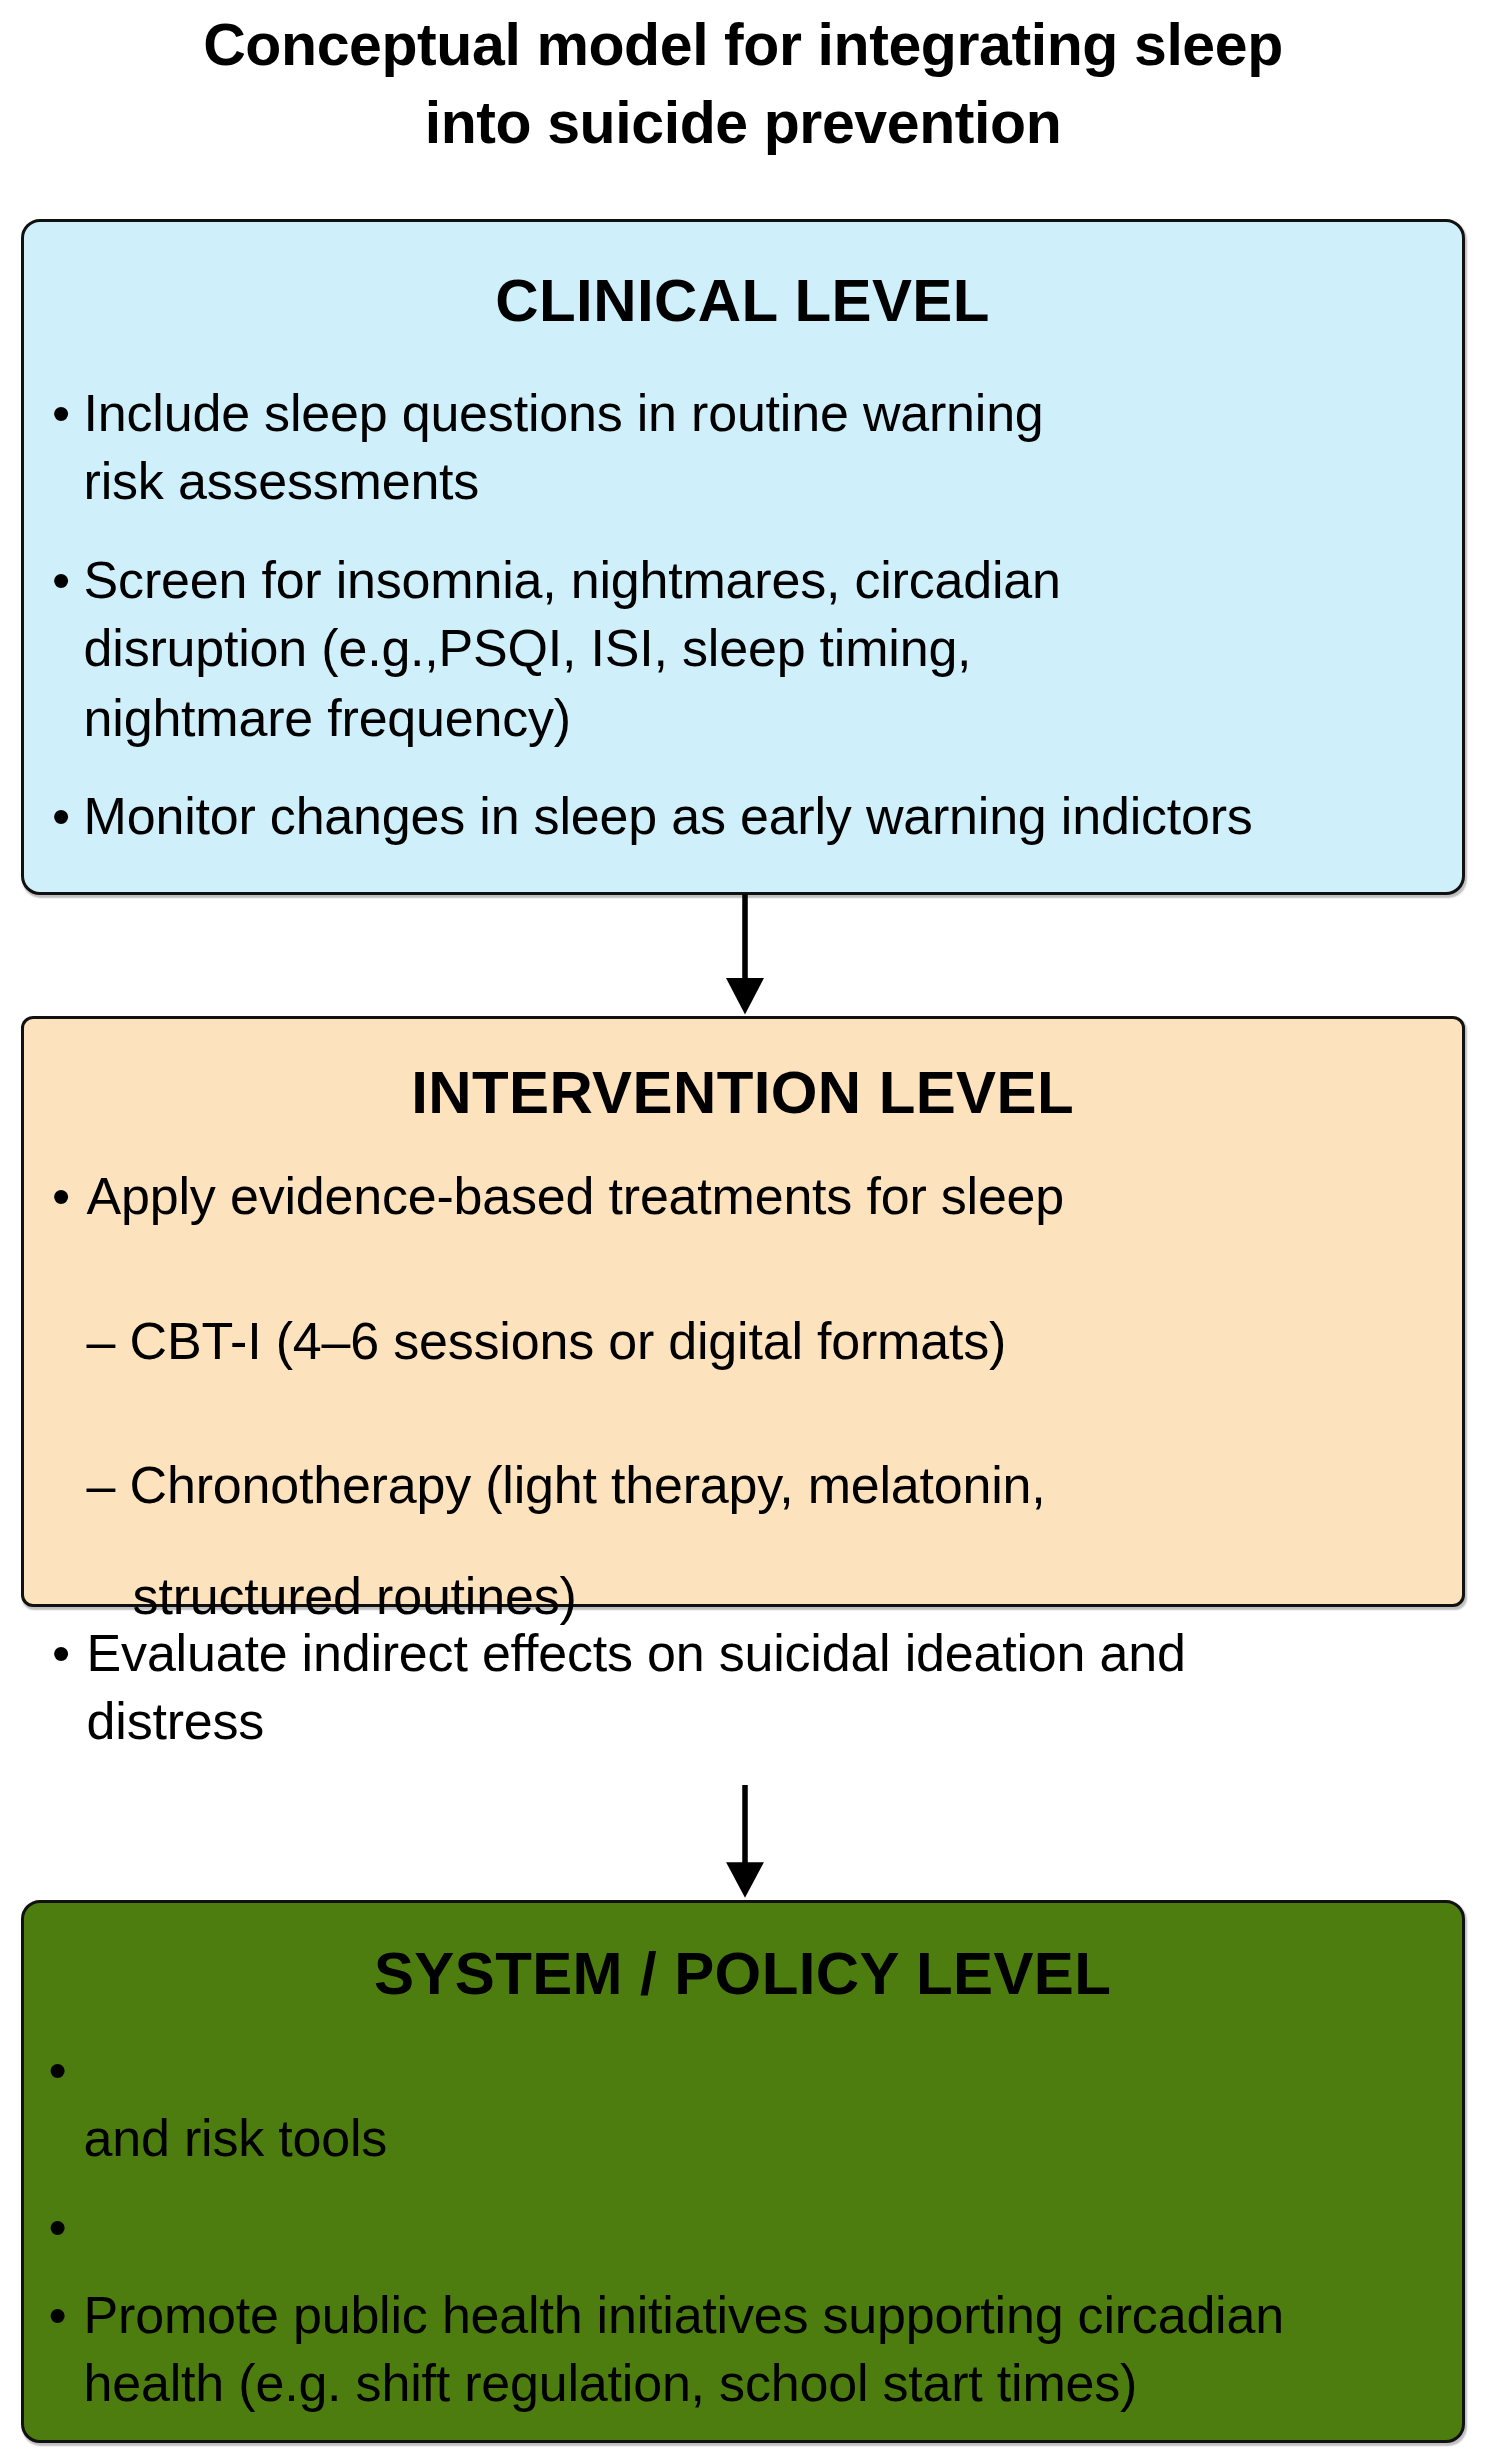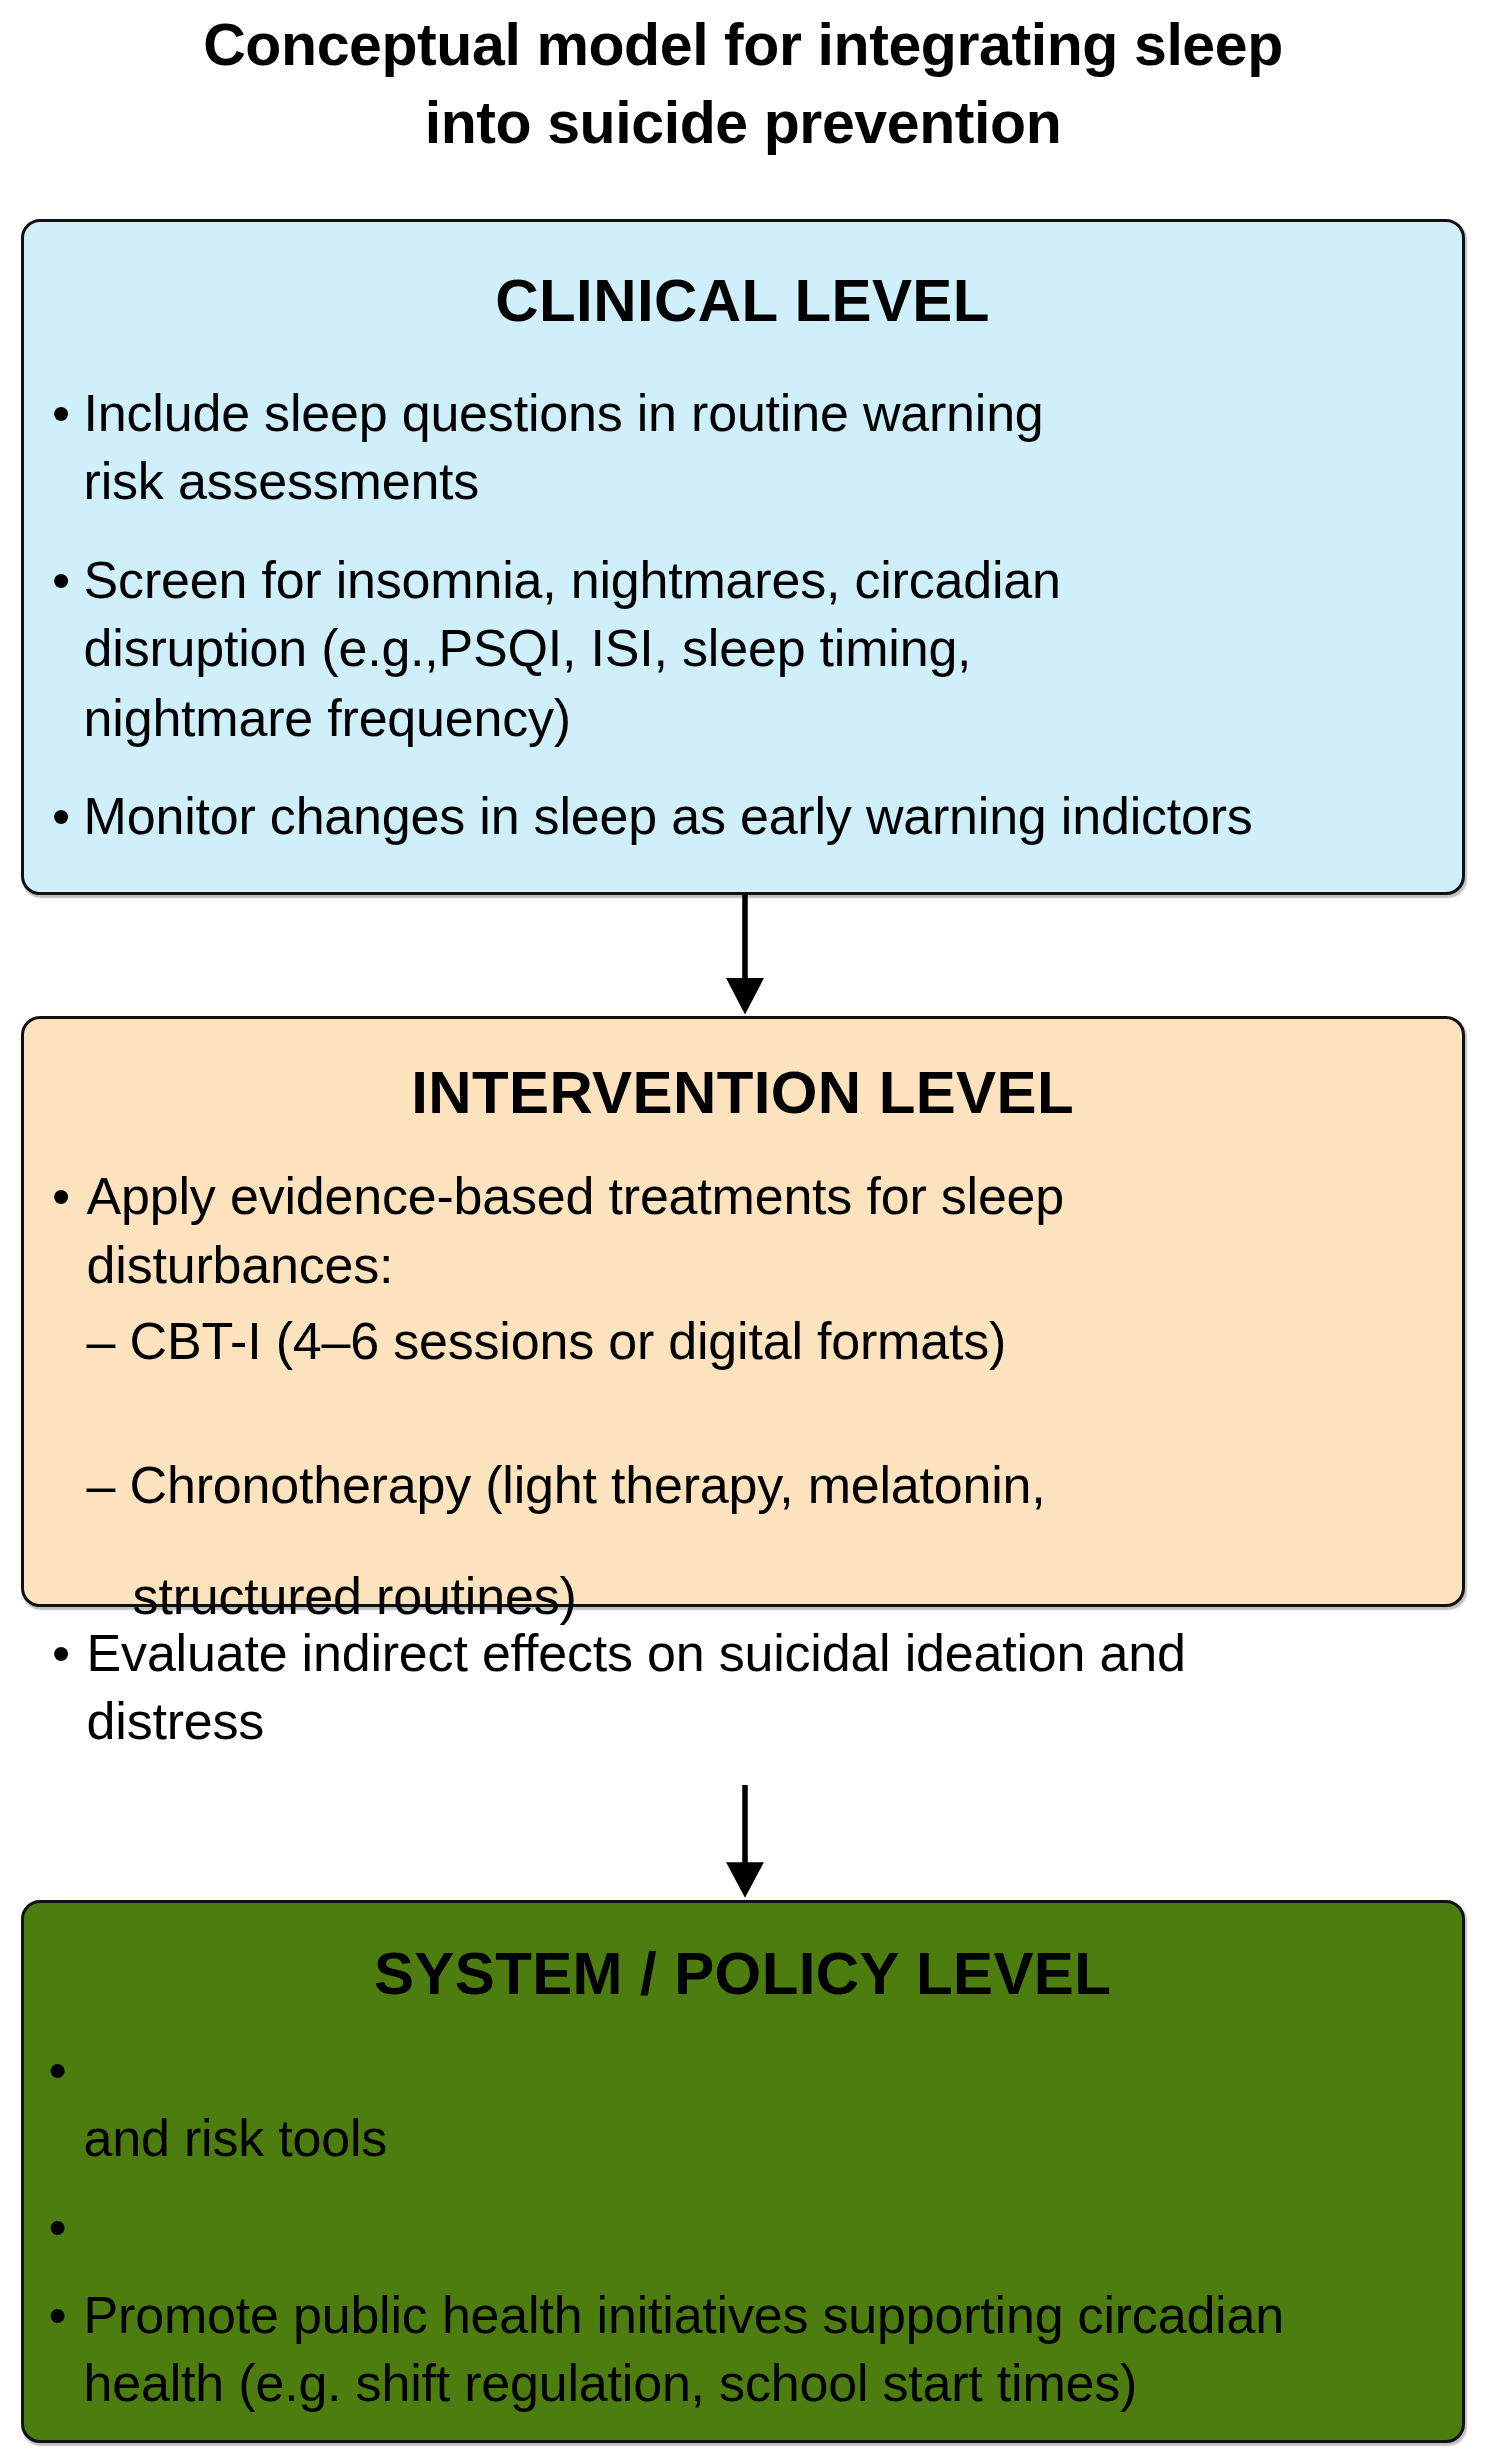--- a/index.html
+++ b/index.html
@@ -12,21 +12,21 @@
     text-align: center; font-weight: bold; font-size: 59px; line-height: 78px;
     letter-spacing: -0.4px;
   }
   .title span { display: block; }
   .box {
     position: absolute; left: 20.6px; width: 1444px;
     border: 3.2px solid #111; border-radius: 19px; box-sizing: border-box;
     box-shadow: 1.6px 2.4px 1.6px rgba(0,0,0,0.25);
   }
   .box-clinical { top: 219px; height: 676px; background: #CFEFFB; padding-left: 21px; }
-  .box-intervention { top: 1016px; height: 591px; background: #FDE2BE; }
+  .box-intervention { top: 1016px; height: 591px; background: #FDE2BE; border-radius: 12px; }
   .box-system { top: 1900px; height: 543px; background: #4d7c0f; }
   .heading {
     position: absolute; left: 0; width: 100%; text-align: center;
     font-weight: bold; font-size: 60px; line-height: 71px; letter-spacing: 0.4px;
   }
   .line {
     position: absolute; font-size: 52px; line-height: 63px; white-space: nowrap;
     letter-spacing: -0.2px;
   }
   .bullet {
@@ -64,21 +64,20 @@
     <rect x="20.5" y="0" width="7" height="112" fill="#000"></rect>
     <polygon points="0,106 48,106 24,152" fill="#000"></polygon>
   </svg>
 </div>
 
 <div class="box box-intervention">
   <div class="heading" style="top:38px;">INTERVENTION LEVEL</div>
 
   <span class="bullet" style="left:28.5px; top:146px;">•</span>
   <div class="line" style="left:63px; top:146px;">Apply evidence-based treatments for sleep</div>
-  <div class="line" style="left:63px; top:215px;">disturbances:</div>
 
   <div class="line" style="left:63px; top:291px;">– CBT-I (4–6 sessions or digital formats)</div>
   <div class="line" style="left:63px; top:435px;">– Chronotherapy (light therapy, melatonin,</div>
   <div class="line" style="left:109px; top:506px;margin-top:40px;">structured routines)</div>
 
   <span class="bullet" style="left:28.5px; top:603px;">•</span>
   <div class="line" style="left:63px; top:603px;">Evaluate indirect effects on suicidal ideation and</div>
   <div class="line" style="left:63px; top:671px;">distress</div>
 </div>
 

